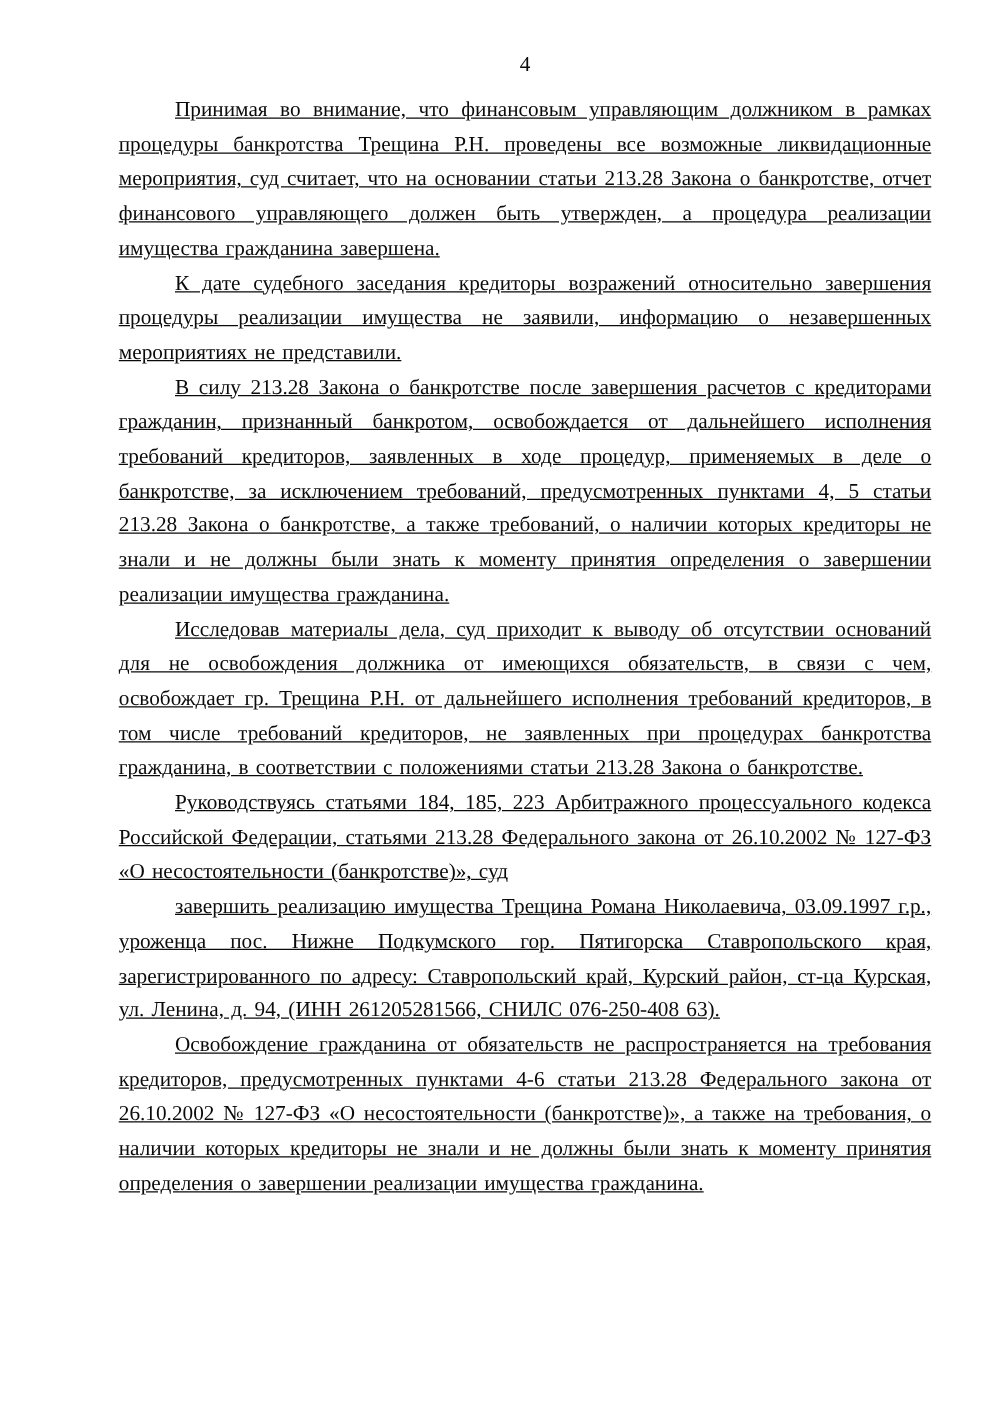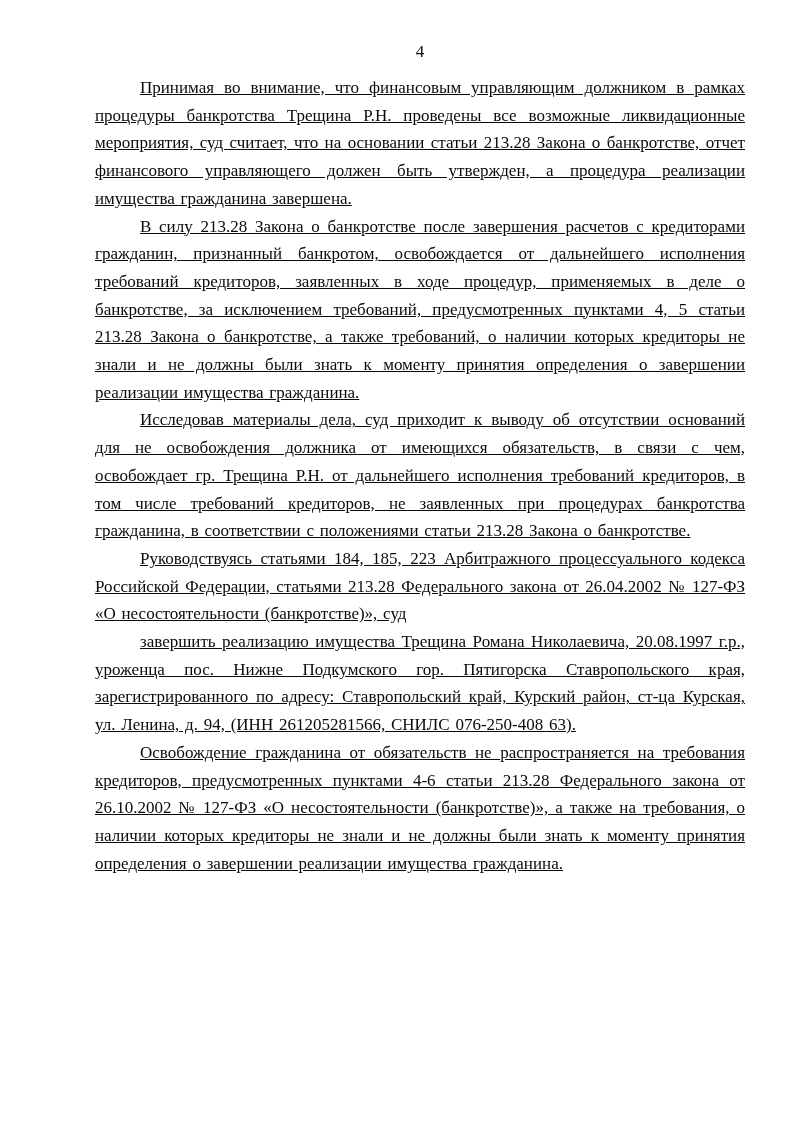--- a/index.html
+++ b/index.html
@@ -43,25 +43,26 @@
   }
 </style>
 </head>
 <body>
 
 <div class="page">
   <div class="page-number">4</div>
 
   <p class="para">Принимая во внимание, что финансовым управляющим должником в рамках процедуры банкротства Трещина Р.Н. проведены все возможные ликвидационные мероприятия, суд считает, что на основании статьи 213.28 Закона о банкротстве, отчет финансового управляющего должен быть утвержден, а процедура реализации имущества гражданина завершена.</p>
 
+  <p class="para">К дате судебного заседания кредиторы возражений относительно завершения процедуры реализации имущества не заявили, информацию о незавершенных мероприятиях не представили.</p>
 
   <p class="para">В силу 213.28 Закона о банкротстве после завершения расчетов с кредиторами гражданин, признанный банкротом, освобождается от дальнейшего исполнения требований кредиторов, заявленных в ходе процедур, применяемых в деле о банкротстве, за исключением требований, предусмотренных пунктами 4, 5 статьи 213.28 Закона о банкротстве, а также требований, о наличии которых кредиторы не знали и не должны были знать к моменту принятия определения о завершении реализации имущества гражданина.</p>
 
   <p class="para">Исследовав материалы дела, суд приходит к выводу об отсутствии оснований для не освобождения должника от имеющихся обязательств, в связи с чем, освобождает гр. Трещина Р.Н. от дальнейшего исполнения требований кредиторов, в том числе требований кредиторов, не заявленных при процедурах банкротства гражданина, в соответствии с положениями статьи 213.28 Закона о банкротстве.</p>
 
-  <p class="para">Руководствуясь статьями 184, 185, 223 Арбитражного процессуального кодекса Российской Федерации, статьями 213.28 Федерального закона от 26.04.2002 № 127-ФЗ «О несостоятельности (банкротстве)», суд</p>
+  <p class="para">Руководствуясь статьями 184, 185, 223 Арбитражного процессуального кодекса Российской Федерации, статьями 213.28 Федерального закона от 26.10.2002 № 127-ФЗ «О несостоятельности (банкротстве)», суд</p>
 
 
-  <p class="para">завершить реализацию имущества Трещина Романа Николаевича, 20.08.1997 г.р., уроженца пос. Нижне Подкумского гор. Пятигорска Ставропольского края, зарегистрированного по адресу: Ставропольский край, Курский район, ст-ца Курская, ул. Ленина, д. 94, (ИНН 261205281566, СНИЛС 076-250-408 63).</p>
+  <p class="para">завершить реализацию имущества Трещина Романа Николаевича, 03.09.1997 г.р., уроженца пос. Нижне Подкумского гор. Пятигорска Ставропольского края, зарегистрированного по адресу: Ставропольский край, Курский район, ст-ца Курская, ул. Ленина, д. 94, (ИНН 261205281566, СНИЛС 076-250-408 63).</p>
 
 
   <p class="para">Освобождение гражданина от обязательств не распространяется на требования кредиторов, предусмотренных пунктами 4-6 статьи 213.28 Федерального закона от 26.10.2002 № 127-ФЗ «О несостоятельности (банкротстве)», а также на требования, о наличии которых кредиторы не знали и не должны были знать к моменту принятия определения о завершении реализации имущества гражданина.</p>
 </div>
 
 </body></html>

